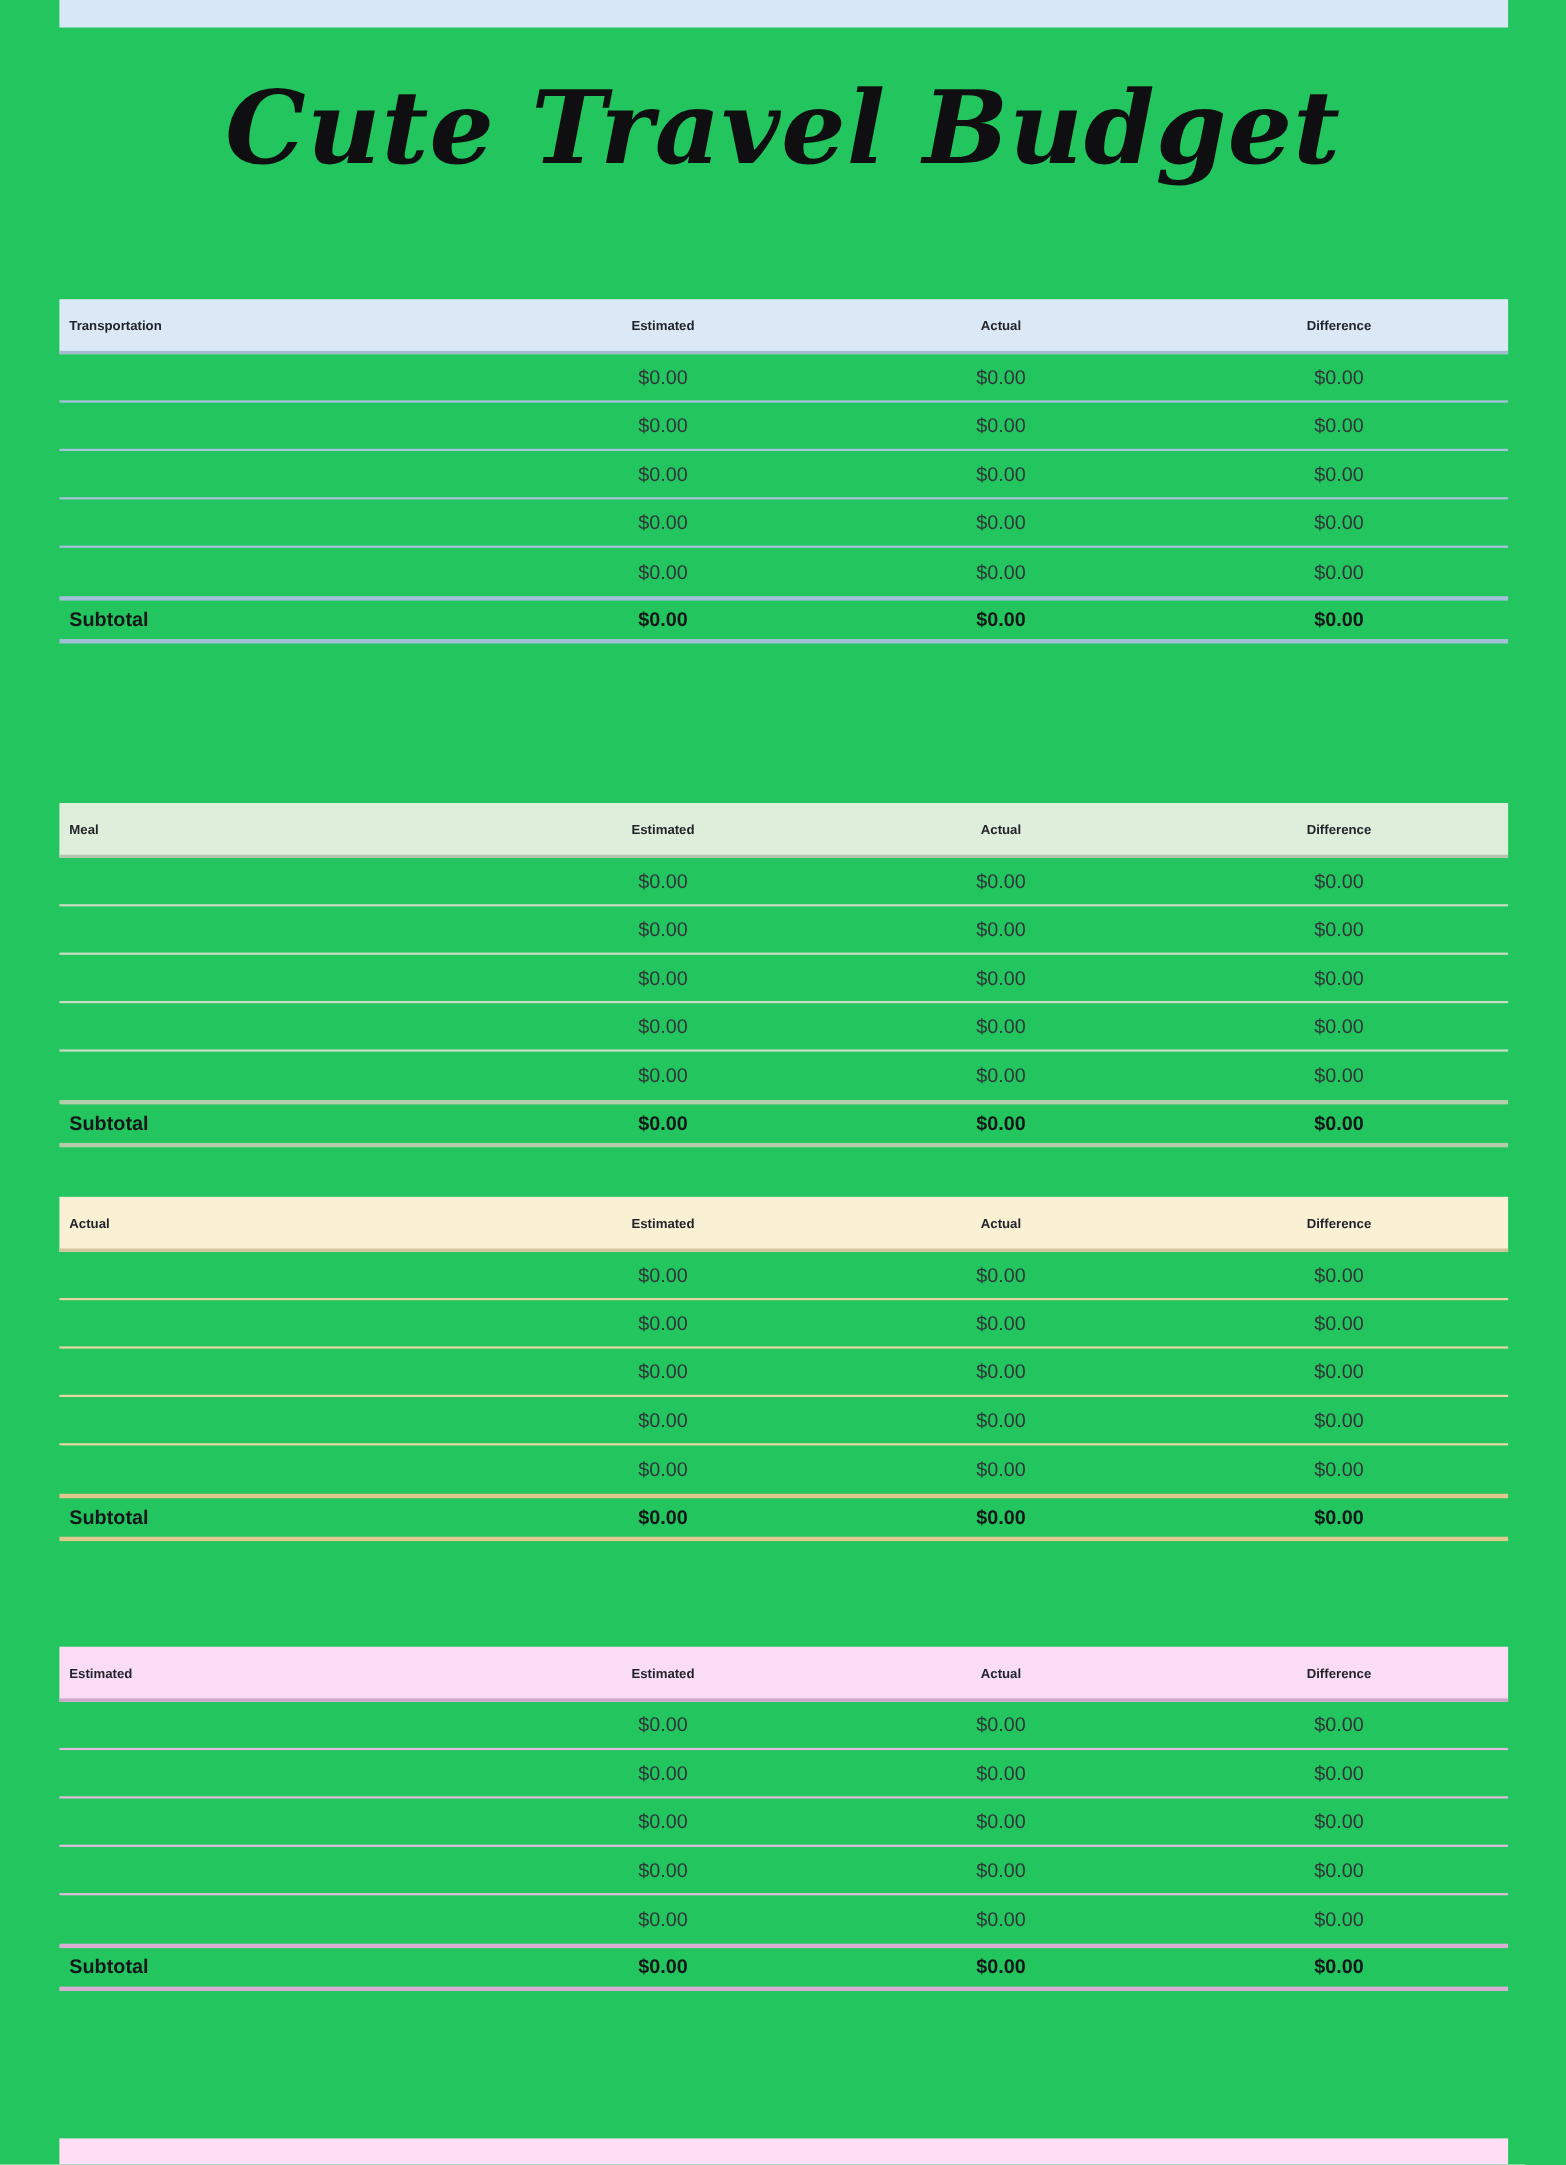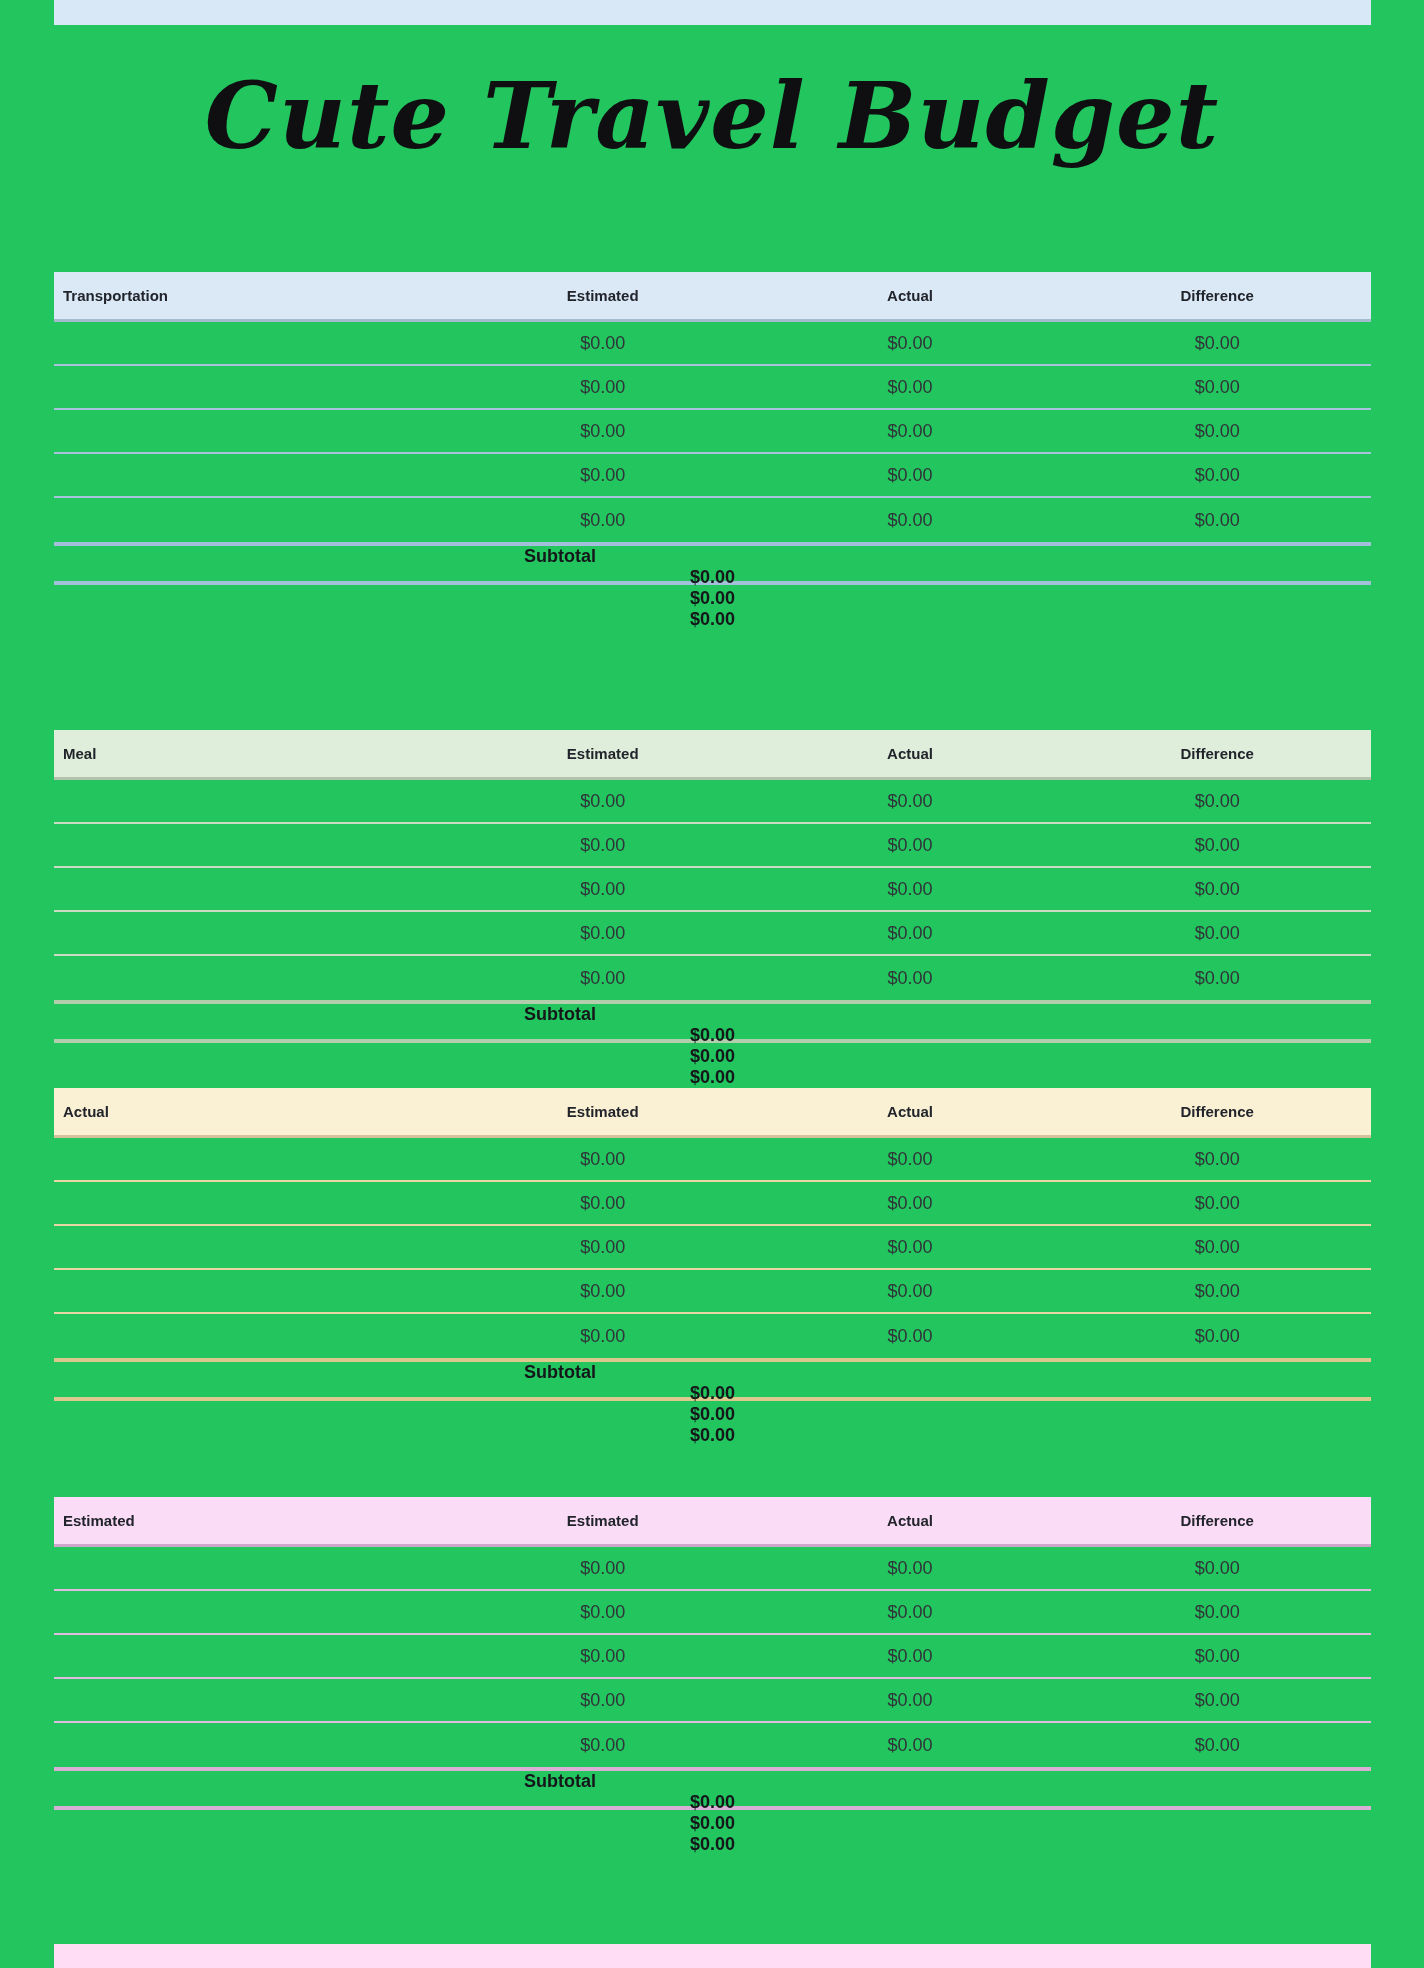--- a/index.html
+++ b/index.html
@@ -13,30 +13,30 @@
   .title {
     position:absolute; top:62px; left:0; right:0; margin:0;
     text-align:center; font-family:"DejaVu Serif", serif; font-style:italic;
     font-weight:bold; font-size:92px; letter-spacing:1px; color:#0f0f12;
   }
   .budget-table { position:absolute; left:54px; width:1317px; }
   .tr { display:flex; align-items:center; box-sizing:border-box; }
   .thead {
     height:50px; background:var(--bg);
     border-bottom:3px solid var(--underline);
-    font-weight:bold; font-size:15px; color:#22242b;
+    font-weight:bold; font-size:12px; color:#22242b;
   }
   .c { box-sizing:border-box; }
   .c.label { width:30%; padding-left:9px; text-align:left; }
   .c.num   { width:23.33%; text-align:center; }
   .row { height:44px; border-bottom:2px solid var(--sep); font-size:18px; color:#303339; }
   .row.last { border-bottom:none; }
   .subtotal {
     height:43px; border-top:4px solid var(--thick); border-bottom:4px solid var(--thick);
-    font-weight:bold; font-size:18px; color:#14161a;flex-direction:column;
+    font-weight:bold; font-size:18px; color:#14161a;
   }
   .sec-transportation { top:272px; }
   .sec-meal           { top:686px;margin-top:44px; }
   .sec-lodging        { top:1088px; }
   .sec-activities     { top:1497px; }
 </style>
 </head>
 <body>
 
 <div class="page">

